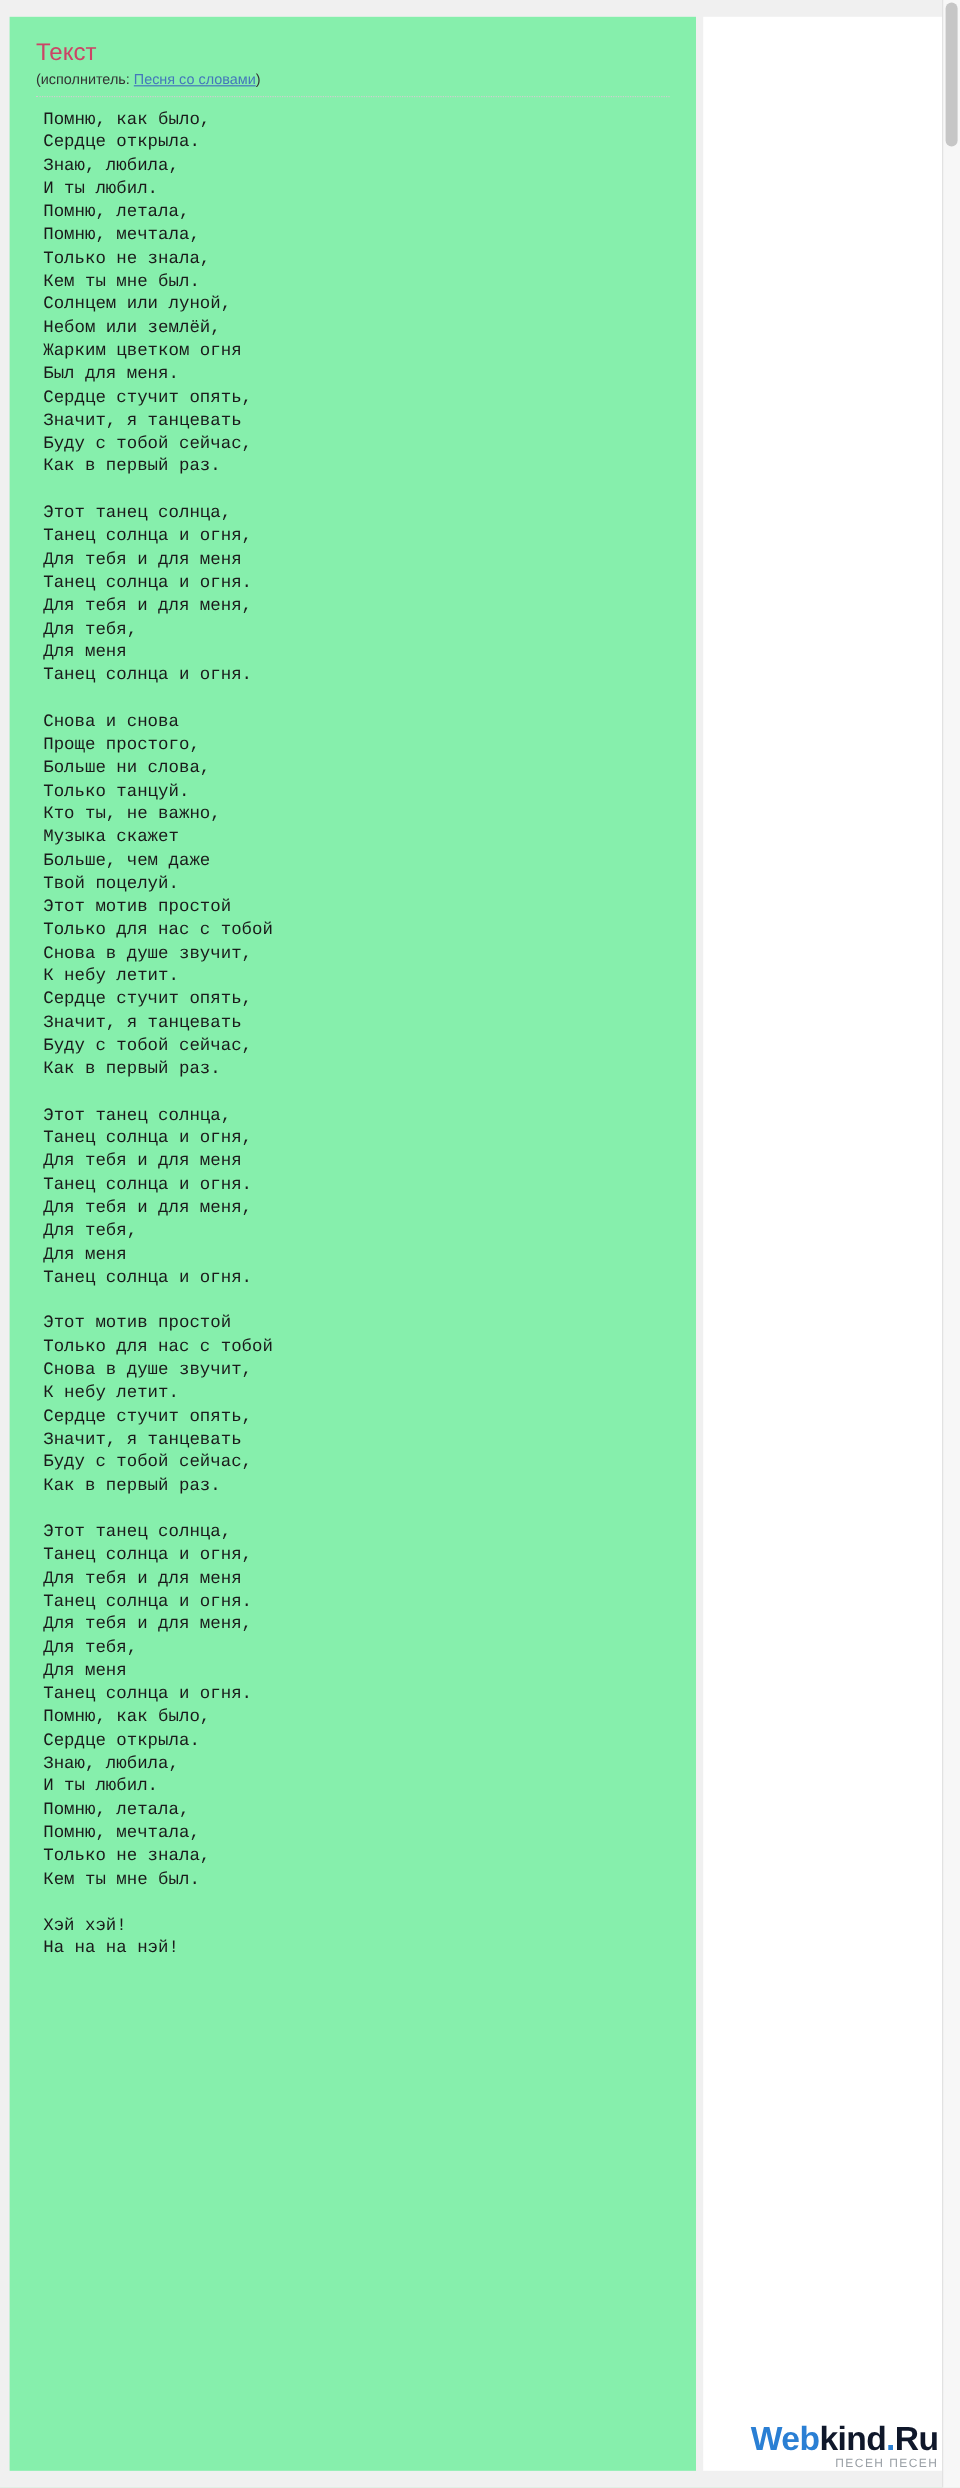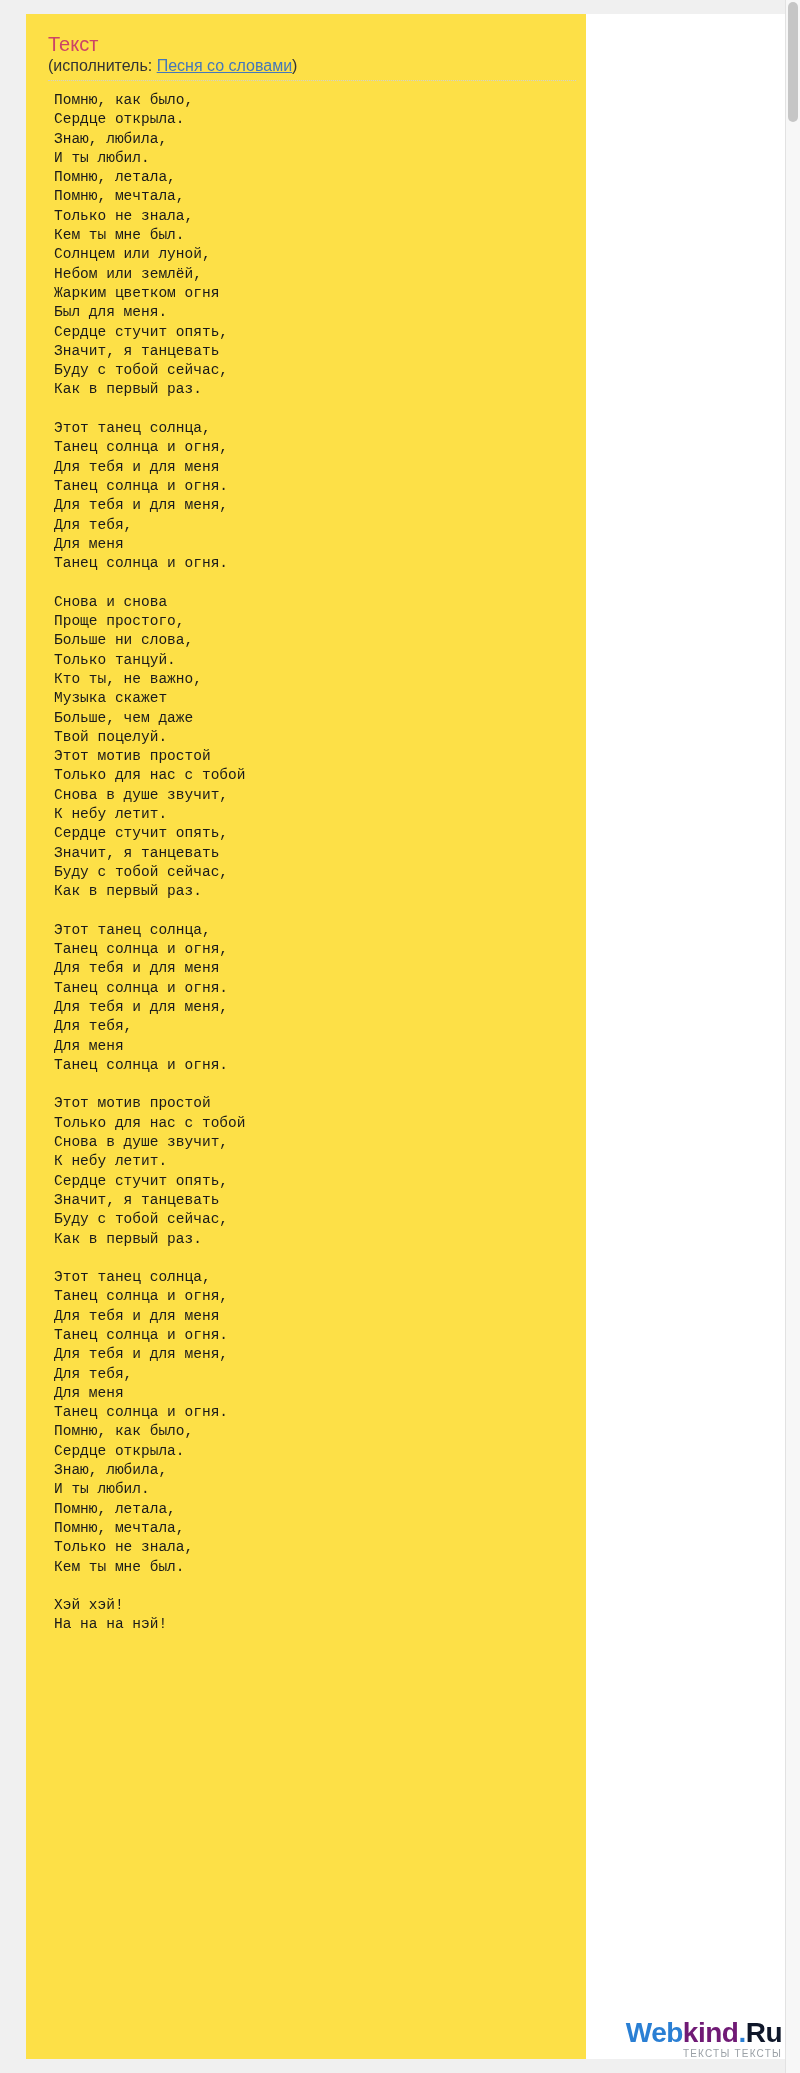--- a/index.html
+++ b/index.html
@@ -16,46 +16,46 @@
   }
   .page {
     position: relative;
     width: 800px;
     height: 2073px;
     background: #f0f0f0;
     box-sizing: border-box;
   }
   .sheet {
     position: absolute;
-    left: 26px;
+    left: 8px;
     top: 14px;
     width: 572px;
     min-height: 2045px;
-    background: #fde047;
+    background: #86efac;
     box-sizing: border-box;
     padding: 18px 22px 20px 22px;
   }
   .right-strip {
     position: absolute;
     left: 586px;
     top: 14px;
     width: 200px;
     height: 2045px;
     background: #ffffff;
   }
   .title {
     color: #cc4466;
     font-size: 20px;
     font-weight: normal;
     margin: 0 0 2px 0;
     line-height: 24px;
     font-family: "Liberation Sans", sans-serif;
   }
   .performer {
-    font-size: 16px;
+    font-size: 12px;
     color: #333333;
     margin: 0 0 2px 0;
     line-height: 16px;
   }
   .performer a {
     color: #4477bb;
     text-decoration: underline;
     cursor: pointer;
   }
   .divider {
@@ -79,21 +79,21 @@
     text-align: right;
     line-height: 1;
   }
   .logo-main {
     font-size: 28px;
     font-weight: bold;
     font-family: "Liberation Sans", sans-serif;
     letter-spacing: -0.5px;
   }
   .logo-web { color: #2a7fd4; }
-  .logo-kind { color: #701a75; }
+  .logo-kind { color: #0f172a; }
   .logo-dot { color: #2a7fd4; }
   .logo-ru { color: #0f172a; }
   .logo-sub {
     font-size: 10px;
     color: #9aa0a6;
     letter-spacing: 1.2px;
     margin-top: 2px;
     font-family: "Liberation Sans", sans-serif;
   }
   .scrollbar {
@@ -210,20 +210,20 @@
 
 Хэй хэй!
 На на на нэй!</pre>
 
   </div>
 
   <div class="right-strip"></div>
 
   <div class="footer-logo">
     <div class="logo-main"><span class="logo-web"><span class="logo-web">Web</span><span class="logo-kind">kind</span></span><span class="logo-dot">.</span><span class="logo-ru">Ru</span></div>
-    <div class="logo-sub">ТЕКСТЫ ТЕКСТЫ</div>
+    <div class="logo-sub">ПЕСЕН ПЕСЕН</div>
   </div>
 
   <div class="scrollbar">
     <div class="scrollbar-thumb"></div>
   </div>
 
 </div>
 
 </body></html>

